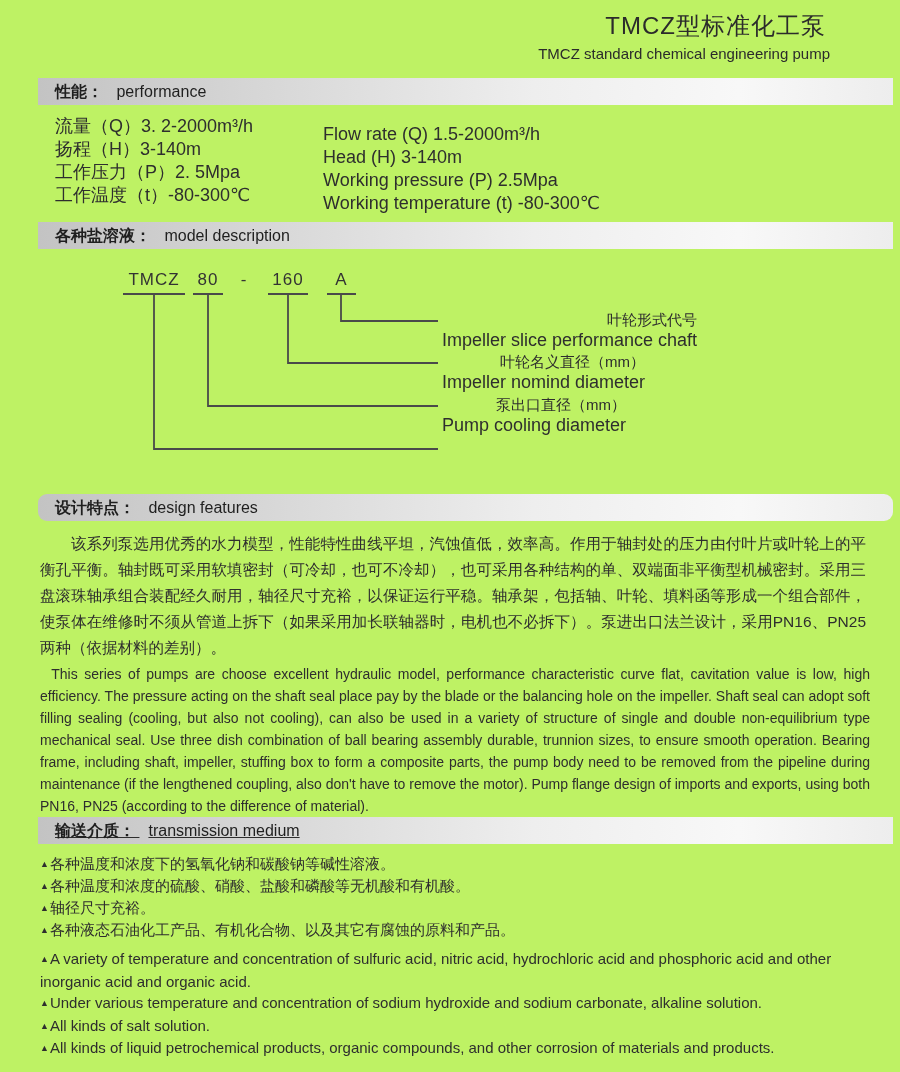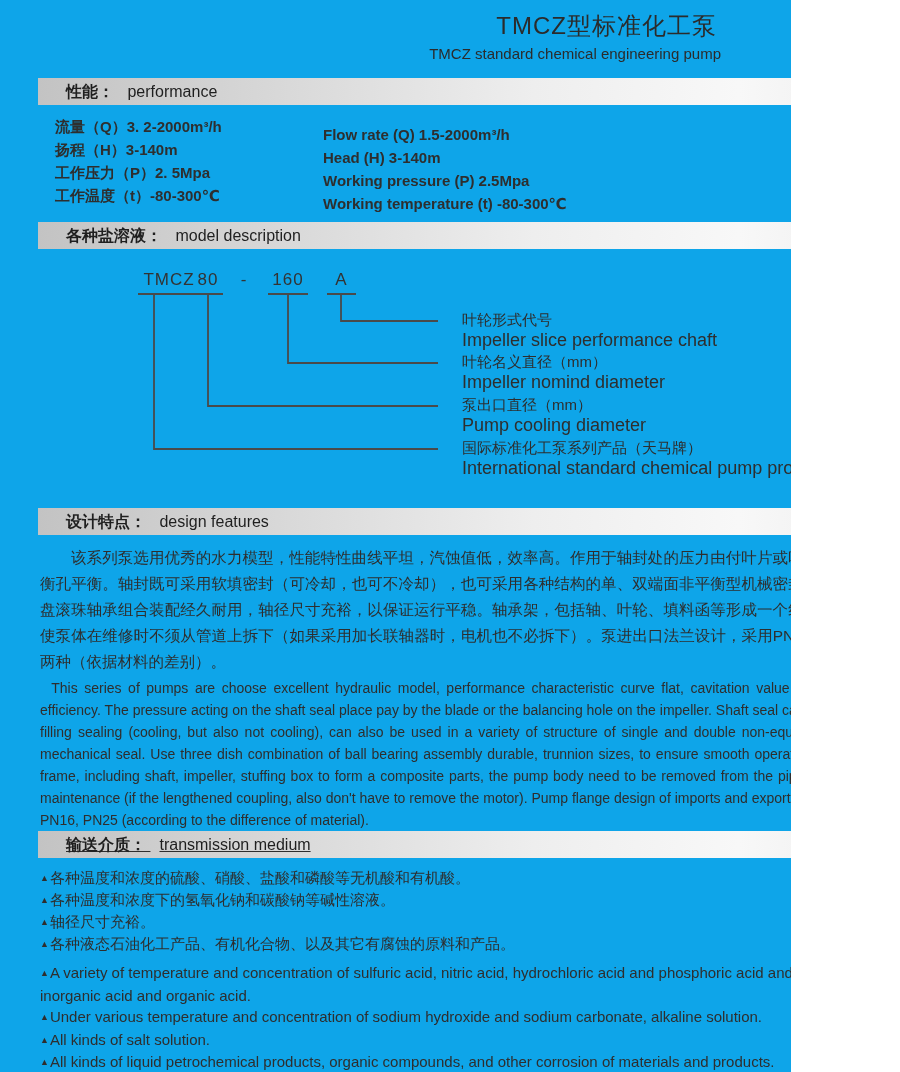--- a/index.html
+++ b/index.html
@@ -1,62 +1,62 @@
 <!DOCTYPE html>
 <html><head>
 <meta charset="utf-8">
 <style>
   html,body{margin:0;padding:0;background:#ffffff;}
   .page{
     position:relative;
-    width:791px;
+    width:900px;
     min-height:1072px;
-    background:#0ea5e9;
+    background:#bef264;
     color:#2e2e2e;
     font-family:"Liberation Sans","DejaVu Sans",sans-serif;
     overflow:hidden;
   }
   
   .hdr{position:absolute;top:10px;right:70px;text-align:right;}
   .hdr-title{font-size:24px;letter-spacing:1px;color:#2b2b2b;margin-right:4px;}
   .hdr-sub{font-size:15px;color:#2b2b2b;margin-top:3px;}
   
   .section-bar{
     margin-left:38px;
     width:855px;
     height:27px;
     line-height:27px;
-    padding-left:28px;
+    padding-left:17px;
     box-sizing:border-box;
     background:linear-gradient(90deg,#c3c3c3 0%,#d8d8d8 28%,#eeeeee 58%,#f8f8f8 82%,#ededed 100%);
     white-space:nowrap;
   }
   .bar-zh{font-size:16px;font-weight:bold;color:#1f1f1f;}
   .bar-en{font-size:16px;color:#1f1f1f;margin-left:9px;}
   
   .bar-performance{margin-top:78px;}
   .perf{display:flex;margin-left:55px;margin-top:10px;}
   .perf-zh{width:268px;}
   .perf-en{padding-top:8px;}
-  .perf-row{font-size:15px;line-height:23px;white-space:nowrap;font-weight:bold;}
+  .perf-row{font-size:18px;line-height:23px;white-space:nowrap;}
   
   .bar-model{margin-top:7px;}
   .diagram{position:relative;margin-left:38px;margin-top:8px;width:824px;height:232px;}
   .connectors{position:absolute;left:0;top:0;width:824px;height:232px;}
   .code-part{
     position:absolute;top:12px;height:24px;line-height:22px;
     text-align:center;font-size:17px;color:#333;
     border-bottom:2px solid #4a4a4a;letter-spacing:1px;
   }
   .code-dash{border-bottom:none;}
-  .dlabel{position:absolute;left:424px;white-space:nowrap;}
+  .dlabel{position:absolute;left:404px;white-space:nowrap;text-align:right;}
   .dl-zh{font-size:15px;line-height:21px;color:#2e2e2e;}
   .dl-en{font-size:18px;line-height:21px;color:#2e2e2e;}
   
-  .bar-design{margin-top:19px;}
+  .bar-design{margin-top:5px;border-radius:9px;}
   .para-zh{
     margin:10px 32px 0 40px;width:826px;
     font-size:15.5px;line-height:26px;
     text-align:justify;text-indent:2em;
     min-height:128px;box-sizing:border-box;
   }
   .para-en{
     margin:2px 32px 0 40px;width:830px;
     font-size:14px;line-height:22px;
     text-align:justify;text-indent:0.8em;
@@ -105,58 +105,54 @@
   </div>
   <div class="diagram">
     <svg class="connectors" viewBox="0 0 824 232" xmlns="http://www.w3.org/2000/svg">
       <g stroke="#4a4a4a" stroke-width="1.8" fill="none">
         <path d="M303,38 L303,64 L400,64"></path>
         <path d="M250,38 L250,106 L400,106"></path>
         <path d="M170,38 L170,149 L400,149"></path>
         <path d="M116,38 L116,192 L400,192"></path>
       </g>
     </svg>
-    <span class="code-part" style="left:100px;width:62px;">TMCZ</span>
+    <span class="code-part" style="left:85px;width:62px;">TMCZ</span>
     <span class="code-part" style="left:155px;width:30px;">80</span>
     <span class="code-part code-dash" style="left:196px;width:20px;">-</span>
     <span class="code-part" style="left:230px;width:40px;">160</span>
     <span class="code-part" style="left:289px;width:29px;">A</span>
 
     <div class="dlabel" style="top:52px;">
       <div class="dl-zh">叶轮形式代号</div>
       <div class="dl-en">Impeller slice performance chaft</div>
     </div>
     <div class="dlabel" style="top:94px;">
       <div class="dl-zh">叶轮名义直径（mm）</div>
       <div class="dl-en">Impeller nomind diameter</div>
     </div>
     <div class="dlabel" style="top:137px;">
       <div class="dl-zh">泵出口直径（mm）</div>
       <div class="dl-en">Pump cooling diameter</div>
     </div>
-    <div class="dlabel" style="top:180px;">
-      <div class="dl-zh">国际标准化工泵系列产品（天马牌）</div>
-      <div class="dl-en">International standard chemical pump products</div>
-    </div>
   </div>
 
   <div class="section-bar bar-design">
     <span class="bar-zh">设计特点：</span>
     <span class="bar-en">design features</span>
   </div>
   <p class="para-zh">该系列泵选用优秀的水力模型，性能特性曲线平坦，汽蚀值低，效率高。作用于轴封处的压力由付叶片或叶轮上的平衡孔平衡。轴封既可采用软填密封（可冷却，也可不冷却），也可采用各种结构的单、双端面非平衡型机械密封。采用三盘滚珠轴承组合装配经久耐用，轴径尺寸充裕，以保证运行平稳。轴承架，包括轴、叶轮、填料函等形成一个组合部件，使泵体在维修时不须从管道上拆下（如果采用加长联轴器时，电机也不必拆下）。泵进出口法兰设计，采用PN16、PN25两种（依据材料的差别）。</p>
   <p class="para-en">This series of pumps are choose excellent hydraulic model, performance characteristic curve flat, cavitation value is low, high efficiency. The pressure acting on the shaft seal place pay by the blade or the balancing hole on the impeller. Shaft seal can adopt soft filling sealing (cooling, but also not cooling), can also be used in a variety of structure of single and double non-equilibrium type mechanical seal. Use three dish combination of ball bearing assembly durable, trunnion sizes, to ensure smooth operation. Bearing frame, including shaft, impeller, stuffing box to form a composite parts, the pump body need to be removed from the pipeline during maintenance (if the lengthened coupling, also don't have to remove the motor). Pump flange design of imports and exports, using both PN16, PN25 (according to the difference of material).</p>
 
   <div class="section-bar bar-medium">
     <span class="bar-zh">输送介质：</span>
     <span class="bar-en">transmission medium</span>
   </div>
   <ul class="bullets bullets-zh">
+    <li><span class="tri">▲</span><span>各种温度和浓度下的氢氧化钠和碳酸钠等碱性溶液。</span></li>
     <li><span class="tri">▲</span><span>各种温度和浓度的硫酸、硝酸、盐酸和磷酸等无机酸和有机酸。</span></li>
-    <li><span class="tri">▲</span><span>各种温度和浓度下的氢氧化钠和碳酸钠等碱性溶液。</span></li>
     <li><span class="tri">▲</span><span>轴径尺寸充裕。</span></li>
     <li><span class="tri">▲</span><span>各种液态石油化工产品、有机化合物、以及其它有腐蚀的原料和产品。</span></li>
   </ul>
   <ul class="bullets bullets-en">
     <li><span class="tri">▲</span><span>A variety of temperature and concentration of sulfuric acid, nitric acid, hydrochloric acid and phosphoric acid and other inorganic acid and organic acid.</span></li>
     <li><span class="tri">▲</span><span>Under various temperature and concentration of sodium hydroxide and sodium carbonate, alkaline solution.</span></li>
     <li><span class="tri">▲</span><span>All kinds of salt solution.</span></li>
     <li><span class="tri">▲</span><span>All kinds of liquid petrochemical products, organic compounds, and other corrosion of materials and products.</span></li>
   </ul>
 

